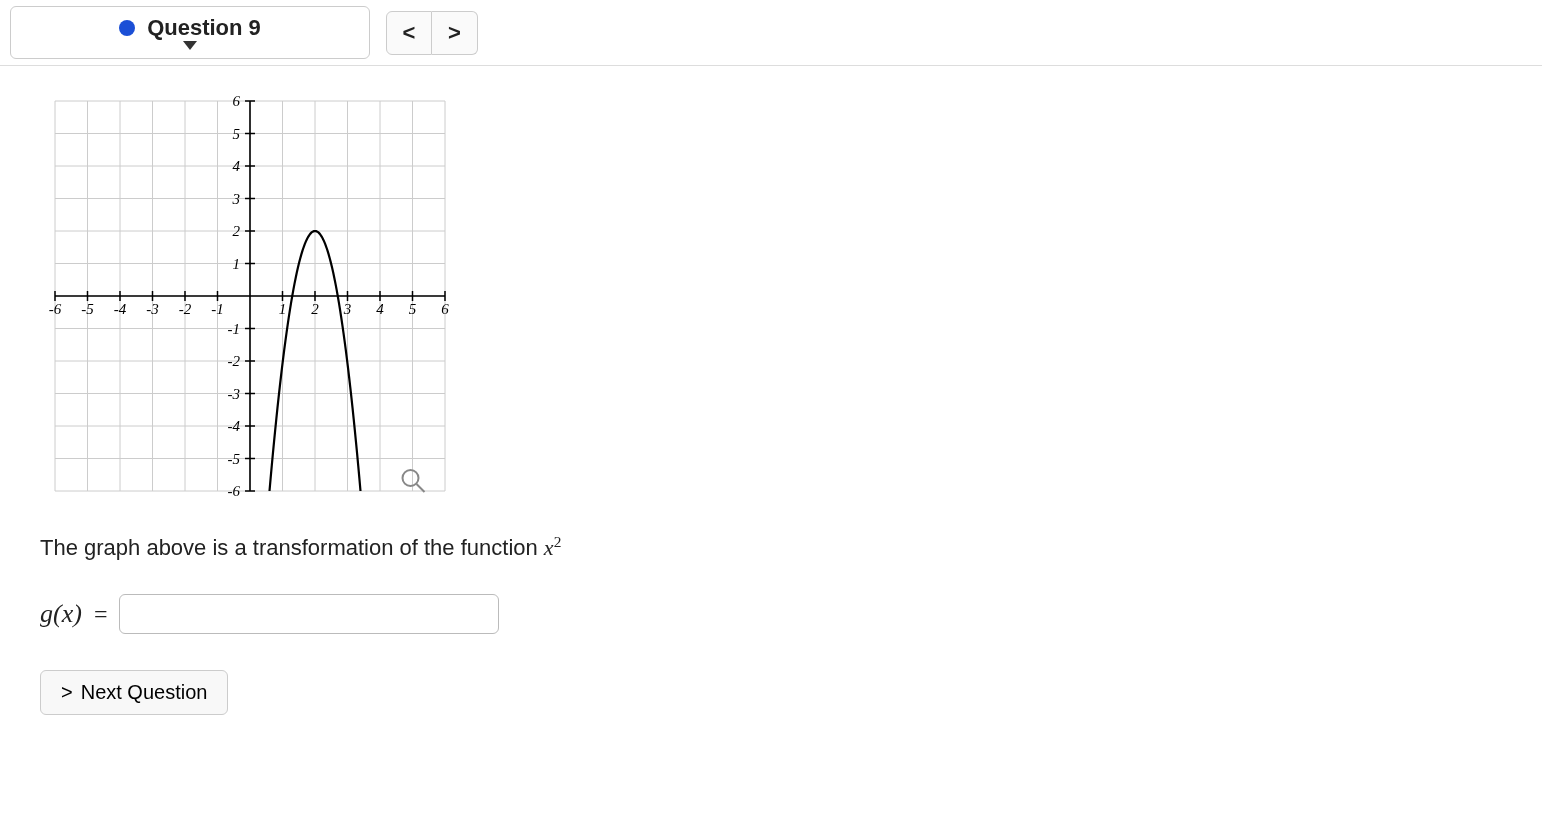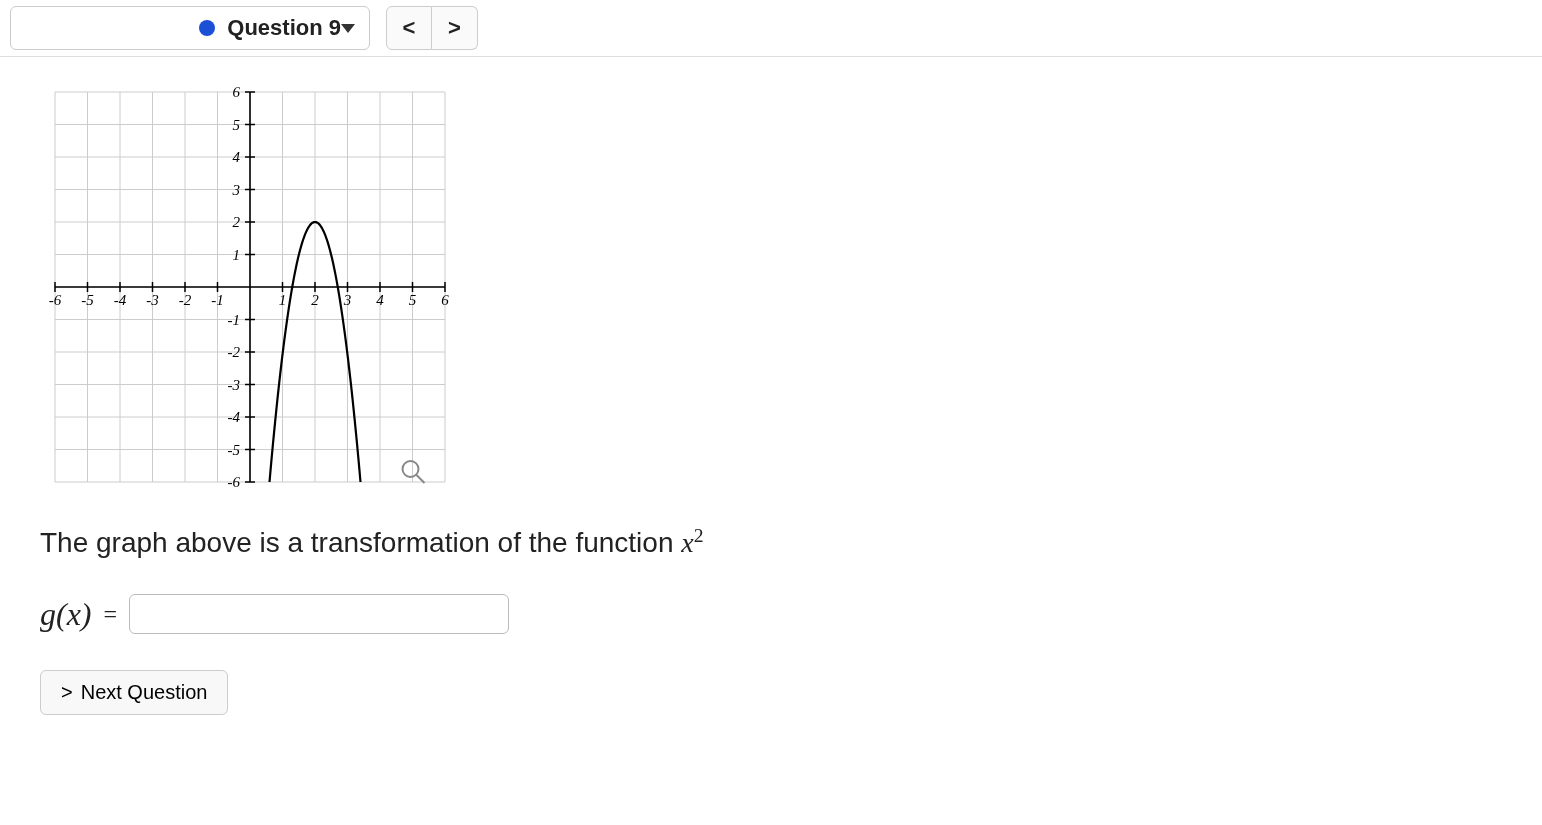--- a/index.html
+++ b/index.html
@@ -13,27 +13,28 @@
     .toolbar {
       display: flex;
       align-items: center;
       gap: 16px;
       padding: 6px 10px;
       border-bottom: 1px solid #ddd;
     }
     .question-dropdown {
       display: flex;
       align-items: center;
-      justify-content: flex-end;
+      justify-content: space-between;
       border: 1px solid #ccc;
       border-radius: 6px;
       padding: 8px 14px;
       width: 360px;
       background: #fff;
       cursor: pointer;
+      flex-direction: column;
     }
     .question-dropdown .left {
       display: flex;
       align-items: center;
       gap: 12px;
     }
     .status-dot {
       width: 16px;
       height: 16px;
       border-radius: 50%;
@@ -69,21 +70,21 @@
     .nav-btn.right { border-radius: 0 6px 6px 0; border-left: none; }
     .content {
       padding: 20px 40px;
     }
     .graph-wrap {
       width: 420px;
       height: 420px;
     }
     .desc {
       margin-top: 24px;
-      font-size: 28px;
+      font-size: 22px;
       line-height: 1.5;
     }
     .math-var {
       font-family: "Times New Roman", serif;
       font-style: italic;
     }
     .math-norm {
       font-family: "Times New Roman", serif;
     }
     .sup {
@@ -92,21 +93,21 @@
     }
     .answer-row {
       display: flex;
       align-items: center;
       gap: 12px;
       margin-top: 30px;
     }
     .gx {
       font-family: "Times New Roman", serif;
       font-style: italic;
-      font-size: 32px;
+      font-size: 26px;
     }
     .eq {
       font-family: "Times New Roman", serif;
       font-size: 24px;
     }
     .answer-input {
       border: 1px solid #bbb;
       border-radius: 6px;
       height: 40px;
       width: 380px;

